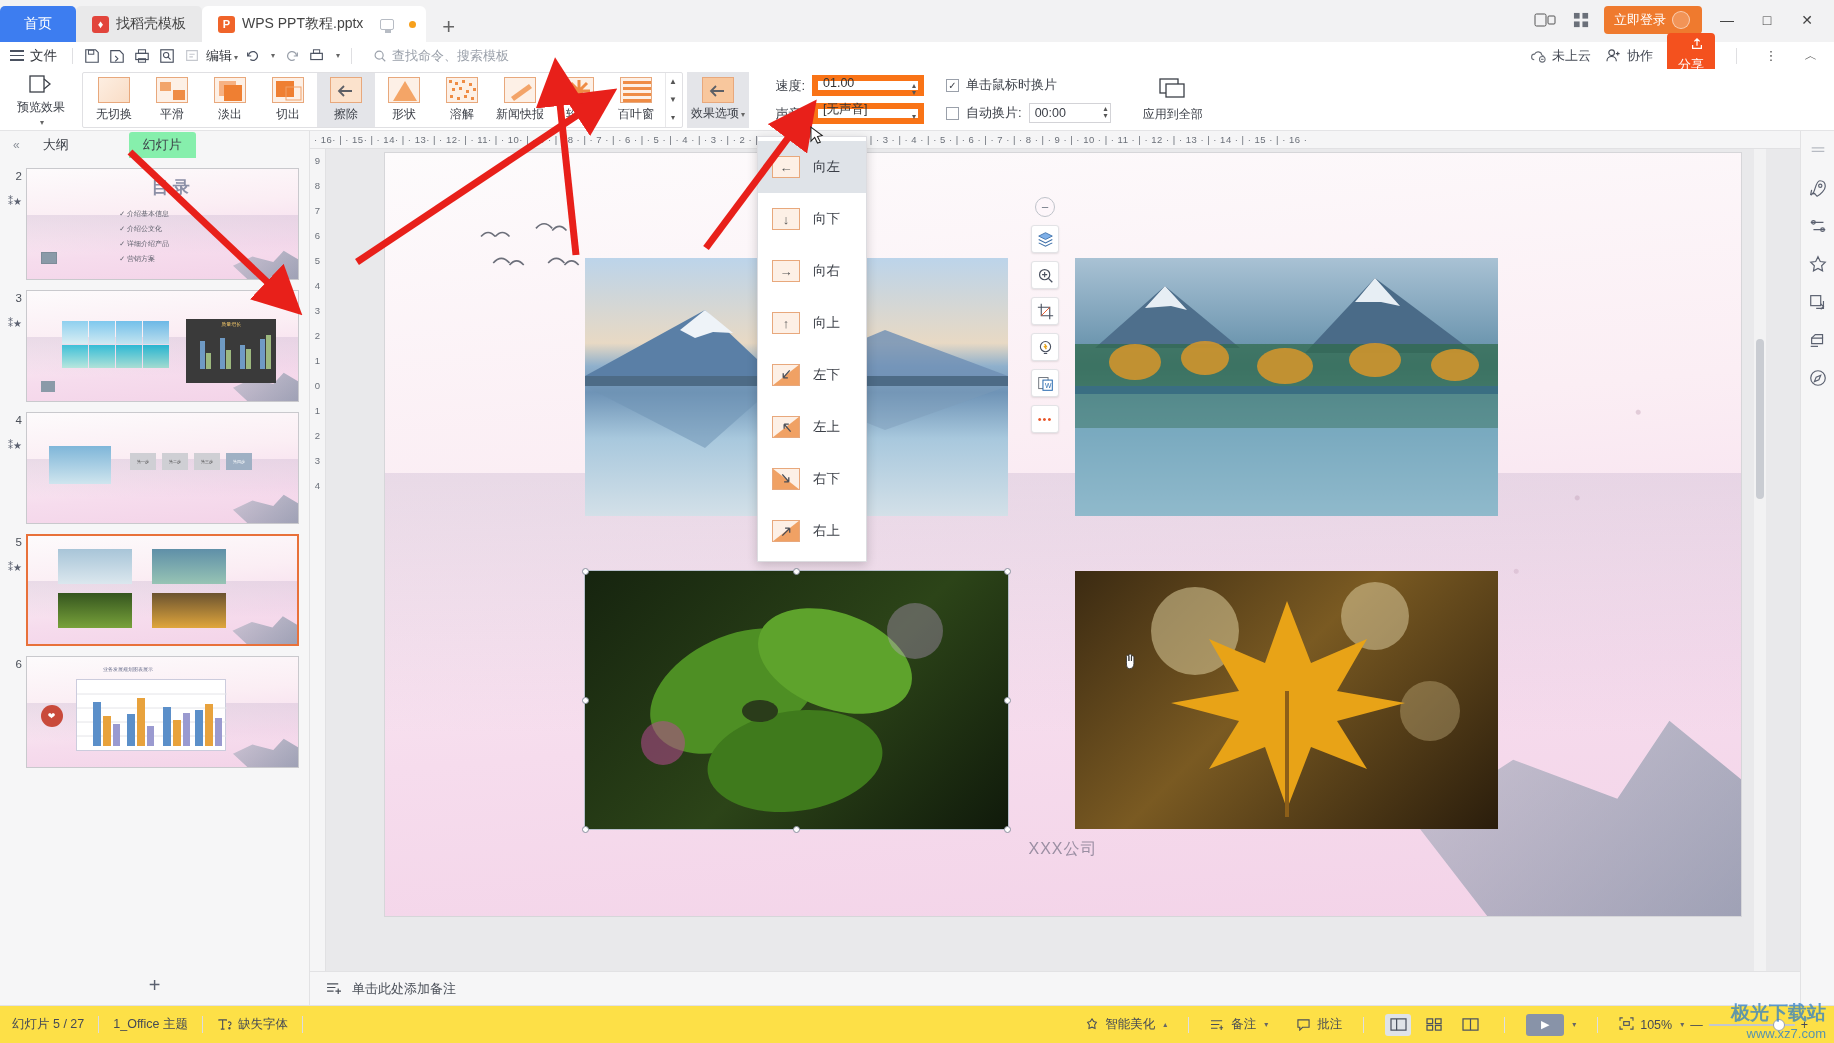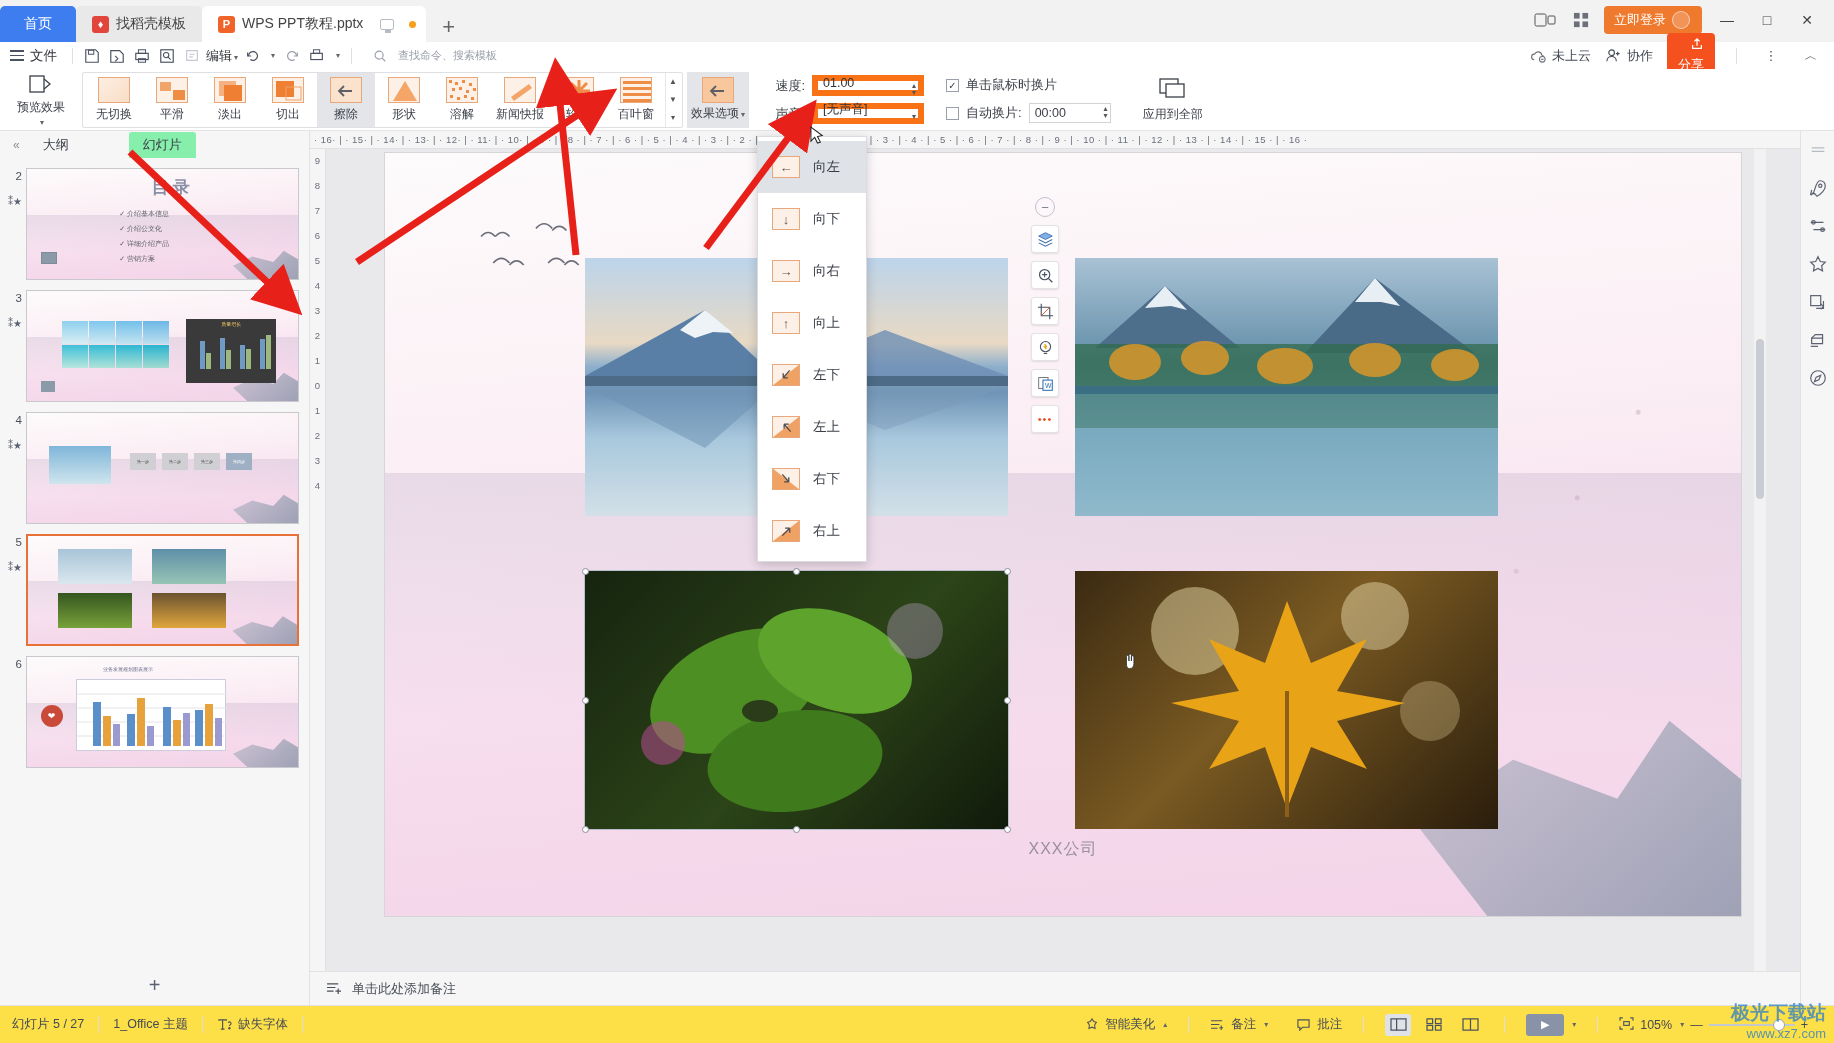--- a/index.html
+++ b/index.html
@@ -41,21 +41,21 @@
   .menu-file { display:flex;align-items:center;gap:6px;font-size:13.5px;color:#33363c;
       padding:0 8px 0 4px; }
   .hamb { display:inline-block; width:14px; }
   .hamb i { display:block;height:1.6px;background:#4a5160;margin:3px 0; }
   .edit-lbl { font-size:13px;color:#33363c;padding:0 3px; }
   .caret { font-size:8px; color:#666; margin-left:2px; }
   .rtabs { display:flex; align-items:center; gap:0; margin-left:6px; }
   .rtab { font-size:13.5px;color:#33363c; padding:3px 13px; position:relative; }
   .rtab.sel { background:#f4511e; color:#fff; border-radius:11px; padding:3px 14px; }
   .rtab.tool { color:#e8562a; }
-  .searchbox { display:flex;align-items:center;gap:11px;color:#9aa0aa;font-size:11px;margin-left:14px;}
+  .searchbox { display:flex;align-items:center;gap:5px;color:#9aa0aa;font-size:13px;margin-left:14px;}
   .rr-right { margin-left:auto; display:flex; align-items:center; gap:14px; padding-right:10px; }
   .rr-item { display:flex;align-items:center;gap:5px;font-size:13px;color:#454a55; }
   .share-btn { background:#f4511e;color:#fff;border-radius:4px;padding:4px 11px;
      display:flex;align-items:flex-end;gap:5px;font-size:13px;flex-direction:column; }
 
   
   .toolbar { height:62px; background:#fff; display:flex; align-items:center;
      border-bottom:1px solid #e4e4e6; position:relative; padding-left:4px; }
   .preview-btn { width:74px; display:flex;flex-direction:column;align-items:center;
       justify-content:center; gap:2px; font-size:12px;color:#3b3f47; height:100%;}

